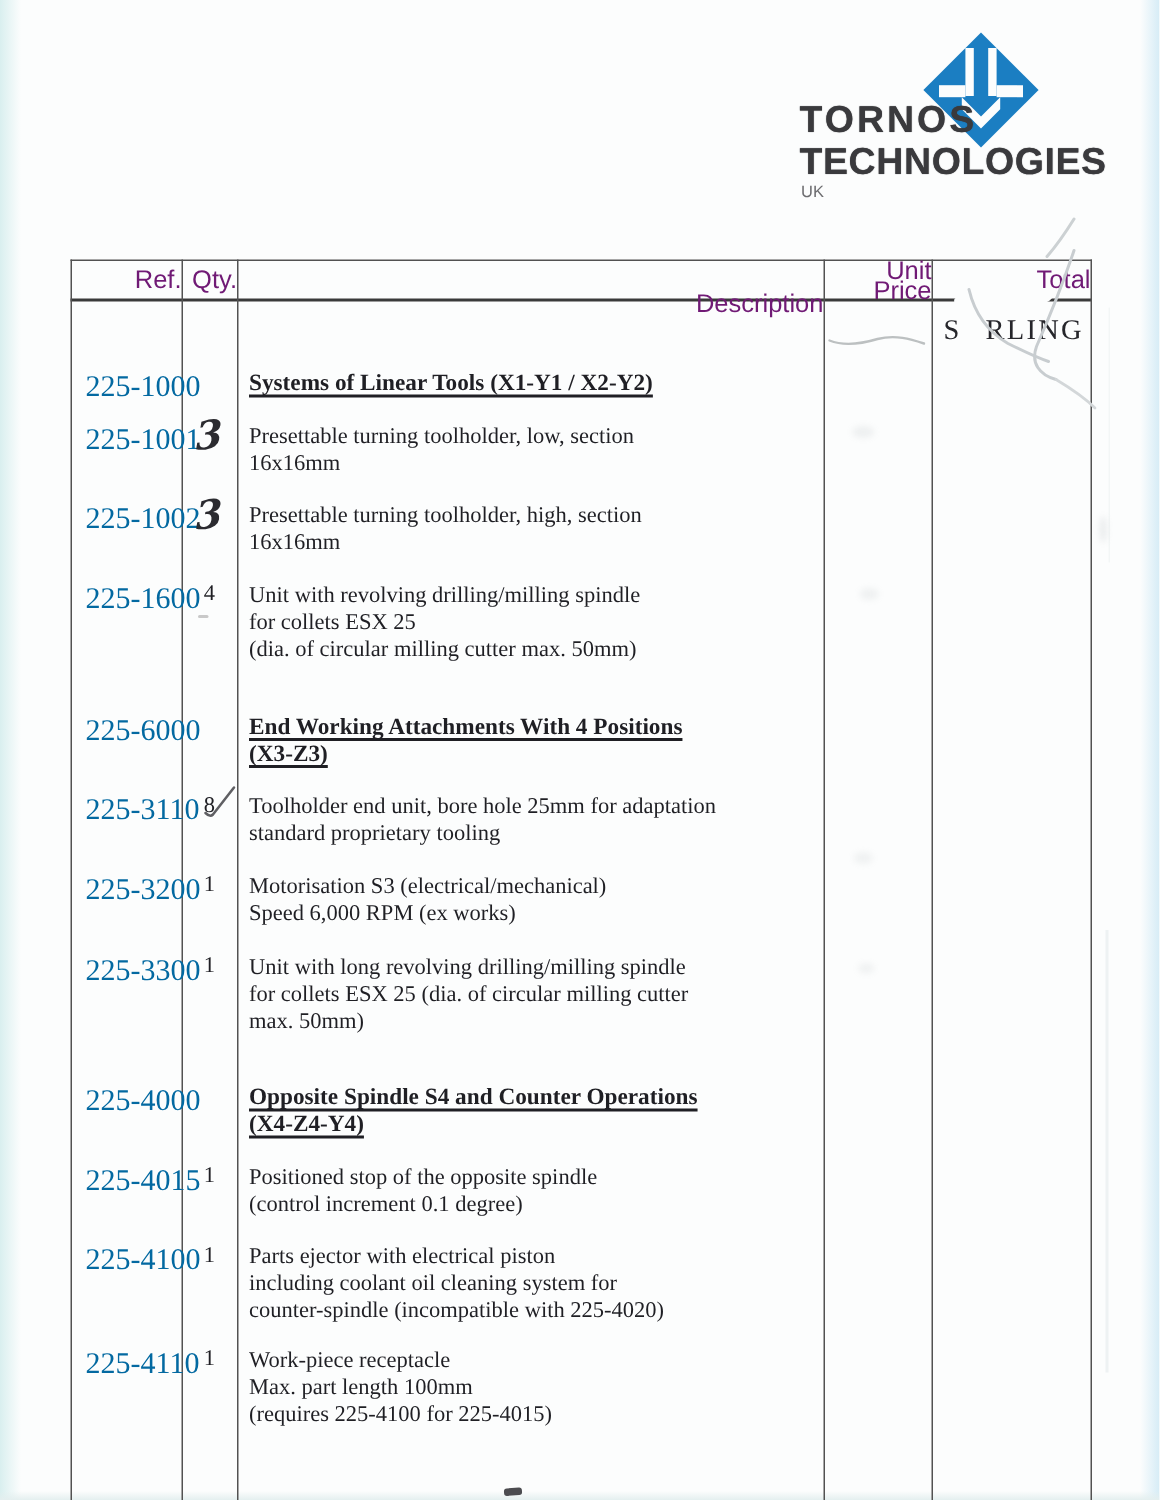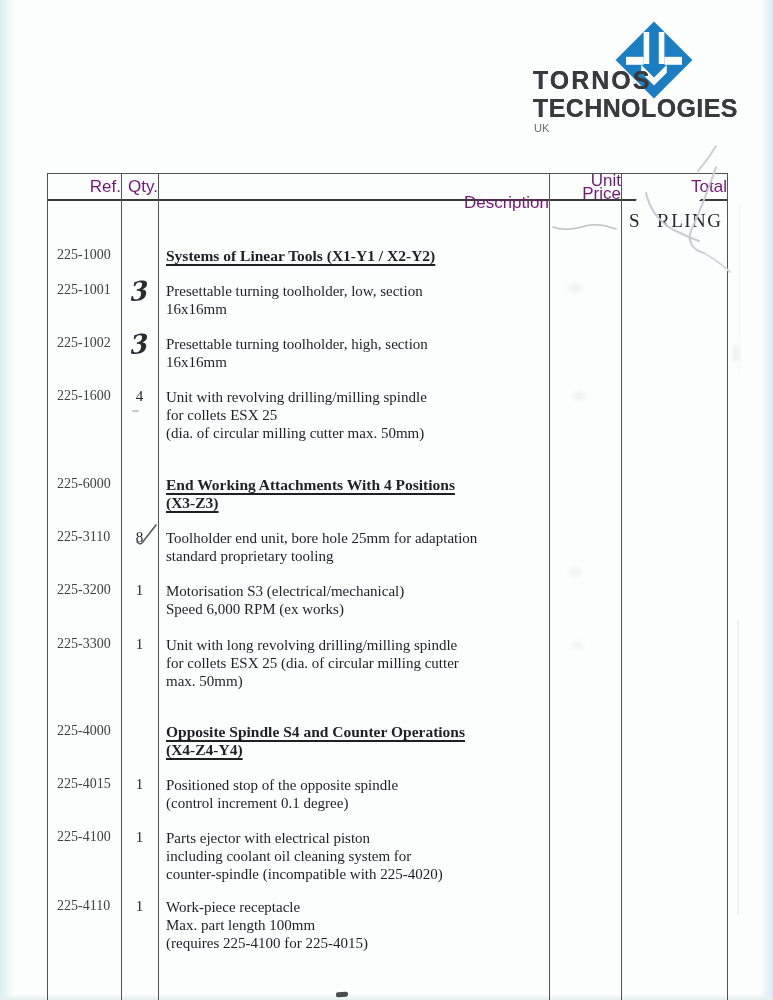--- a/index.html
+++ b/index.html
@@ -28,21 +28,21 @@
     font-size:11px;color:#6d6d70;text-align:right;}
 
   
   .hline,.vline{position:absolute;background:#525252;}
   .hline{height:1px;} .vline{width:1px;}
   .hline.thick{height:2px;background:#3a3a3a;}
 
   .th{position:absolute;font-family:"Liberation Sans",sans-serif;font-size:17px;
     color:#701a75;text-align:right;line-height:13px;}
 
-  .cell-ref{position:absolute;left:57px;font-size:14px;color:#404040;white-space:nowrap;text-align:center;}
+  .cell-ref{position:absolute;left:57px;font-size:20px;color:#0369a1;white-space:nowrap;text-align:center;}
   .cell-qty{position:absolute;left:121px;width:37px;text-align:center;font-size:15px;color:#1f1f24;}
   .cell-qty.hand{font-family:"DejaVu Serif",serif;font-style:italic;font-weight:bold;
     font-size:26px;color:#2b2b30;transform:rotate(-7deg) skewX(-6deg);top-margin:0;}
   .cell-desc{position:absolute;left:166px;width:380px;font-size:15px;line-height:18px;color:#1f1f24;}
   .cell-desc.heading{font-weight:bold;font-size:15.5px;}
   .cell-desc.heading .dline{text-decoration:underline;text-decoration-thickness:1.5px;text-underline-offset:3px;}
   .qty-smudge{position:absolute;background:#c9c9c9;border-radius:1px;}
 
   
   .note-s{position:absolute;font-size:19px;color:#26262b;font-family:"Liberation Serif",serif;}

